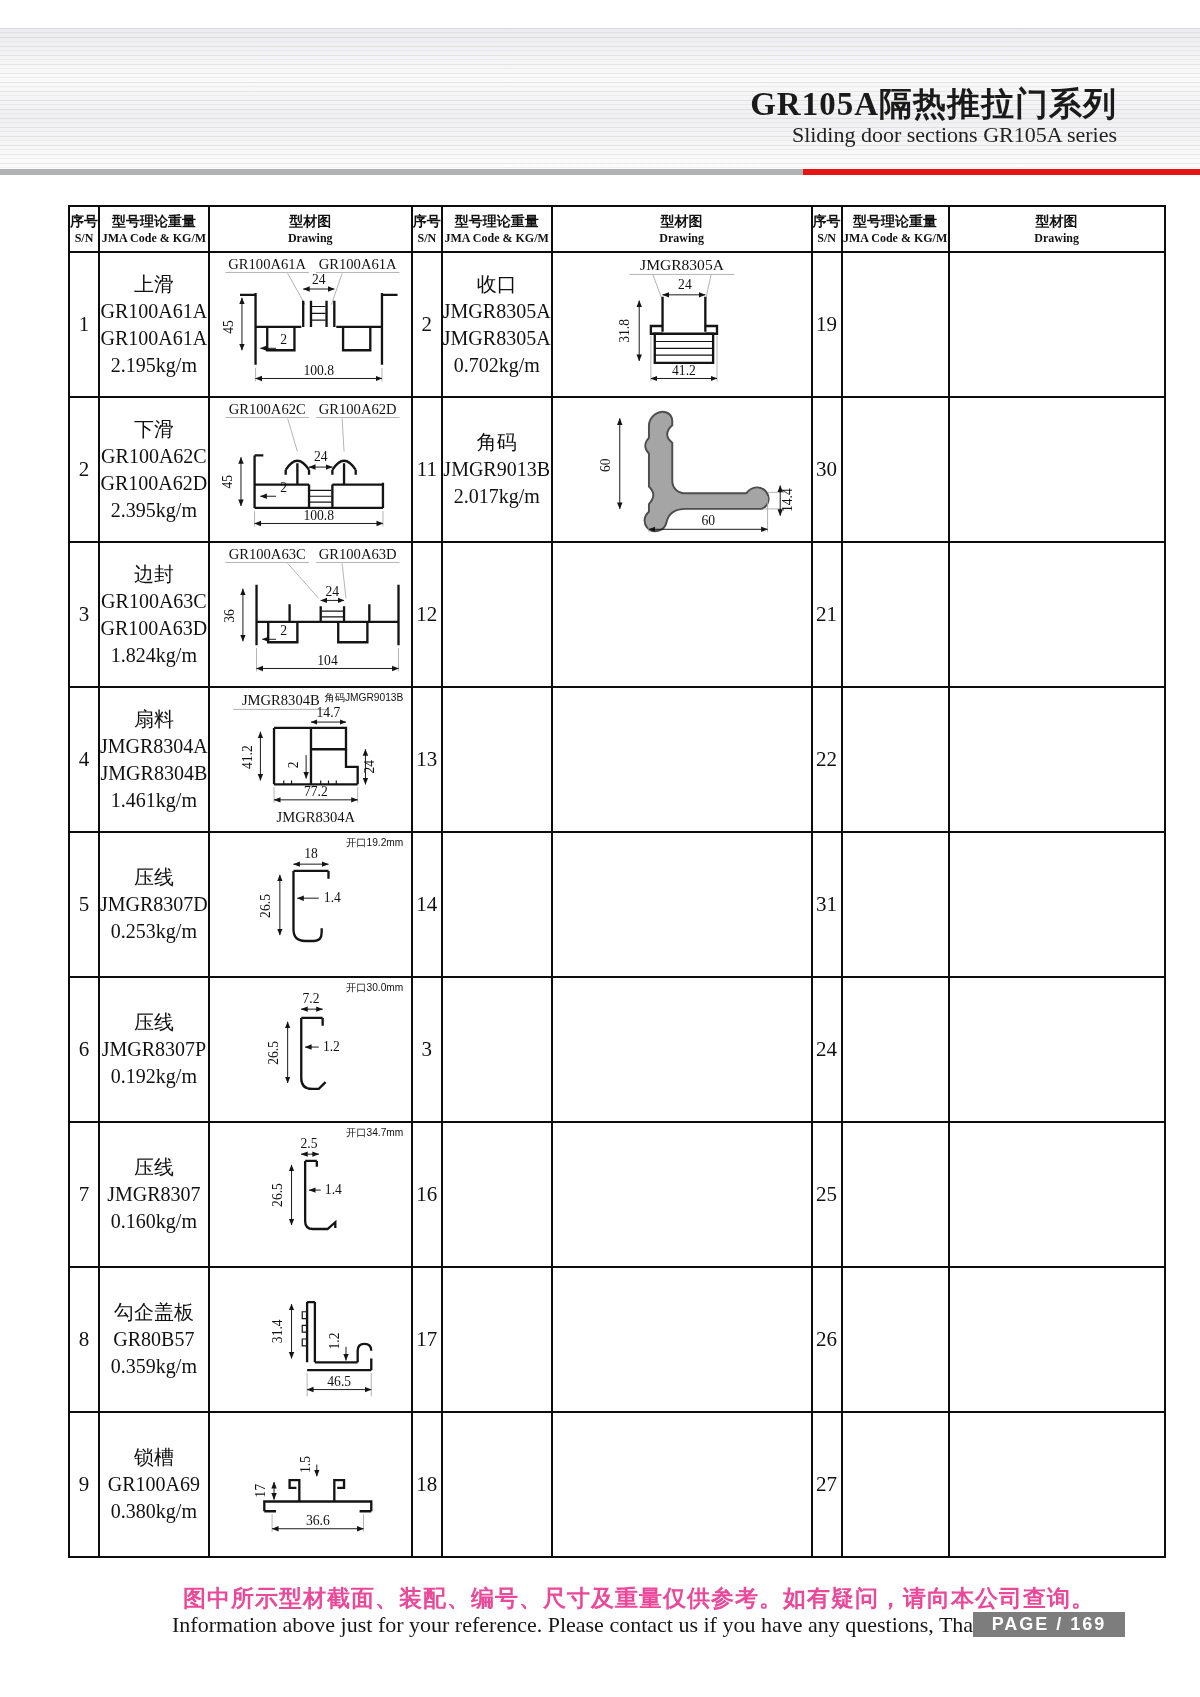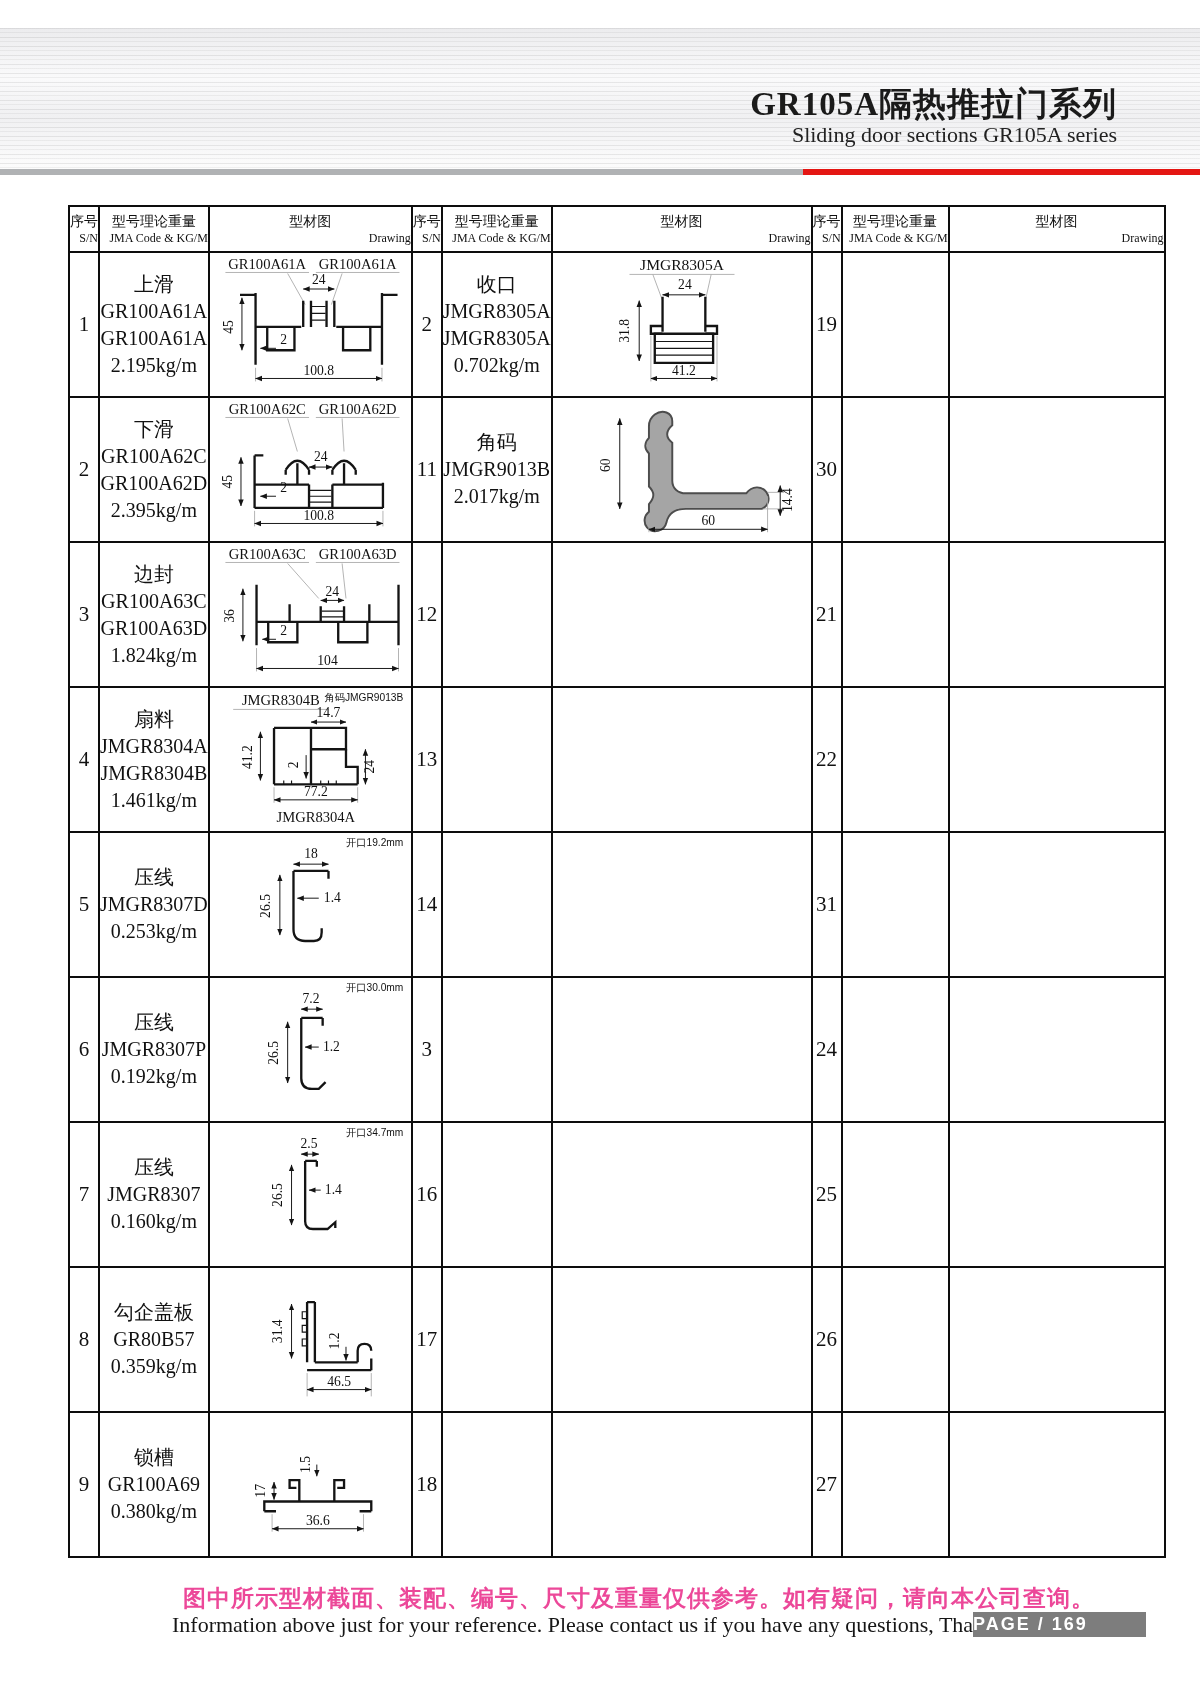--- a/index.html
+++ b/index.html
@@ -20,46 +20,46 @@
   .title-cn{font-size:33px;font-weight:bold;line-height:36px;letter-spacing:1px;color:#1a1a1a;}
   .title-en{font-size:22px;line-height:26px;color:#222;}
   .rule-gray{position:absolute;left:0;top:169px;width:803px;height:6px;background:#b0b2b4;}
   .rule-red{position:absolute;left:803px;top:169px;width:397px;height:6px;background:#e41613;}
   
   table.profiles{
     position:absolute;left:68px;top:205px;border-collapse:collapse;table-layout:fixed;
     background:#fff;
   }
   table.profiles th,table.profiles td{border:2px solid #0d0d0d;padding:0;}
-  table.profiles thead th{height:44px;font-weight:normal;vertical-align:middle;overflow:visible;}
+  table.profiles thead th{height:44px;font-weight:bold;vertical-align:middle;overflow:visible;}
   .h-cn{font-size:14px;line-height:19px;text-align:center;white-space:nowrap;}
-  .h-en{font-size:12px;line-height:15px;text-align:right;white-space:nowrap;}
+  .h-en{font-size:12px;line-height:15px;text-align:center;white-space:nowrap;}
   table.profiles tbody tr{height:145px;}
   td.sn{text-align:center;font-size:21px;vertical-align:middle;}
   td.code{text-align:center;font-size:20px;line-height:27px;vertical-align:middle;border-radius:22px;}
   td.draw{text-align:center;vertical-align:middle;}
   td.draw svg{display:block;margin:0 auto;}
   
   svg .p{fill:none;stroke:#141414;stroke-width:2.4;}
   svg .p2{fill:none;stroke:#141414;stroke-width:1.2;}
   svg .d{stroke:#141414;stroke-width:1;}
   svg .x{stroke:#a9a9a9;stroke-width:0.9;}
   svg .br{fill:#a5a5a5;stroke:#4d4d4d;stroke-width:2;}
   svg text{font-family:"Liberation Serif",serif;fill:#111;}
   svg .lbl{font-size:15px;text-anchor:middle;}
   svg .lbl2{font-size:16px;text-anchor:middle;}
   svg .dim{font-size:14px;text-anchor:middle;}
   svg .note{font-size:10.5px;font-family:"Liberation Sans",sans-serif;text-anchor:end;}
   
   .note-cn{position:absolute;left:183px;top:1583px;font-size:23px;font-weight:bold;
            font-family:"Liberation Sans",sans-serif;letter-spacing:1px;color:#ec4899;}
   .note-en{position:absolute;left:172px;top:1612px;font-size:22px;color:#161616;}
-  .page-badge{position:absolute;left:973px;top:1612px;width:173px;height:25px;background:#7d7d7d;
+  .page-badge{position:absolute;left:973px;top:1612px;width:152px;height:25px;background:#7d7d7d;
               color:#fff;font-family:"Liberation Sans",sans-serif;font-weight:bold;font-size:18px;
-              line-height:25px;letter-spacing:2px;}
+              line-height:25px;text-align:center;letter-spacing:2px;}
 </style>
 </head>
 <body>
 
 <svg width="0" height="0" style="position:absolute">
   <defs>
     <marker id="ar" viewBox="0 0 10 10" refX="9.5" refY="5" markerWidth="7" markerHeight="7" orient="auto-start-reverse">
       <path d="M0,1 L10,5 L0,9 Z" fill="#141414"></path>
     </marker>
   </defs>

